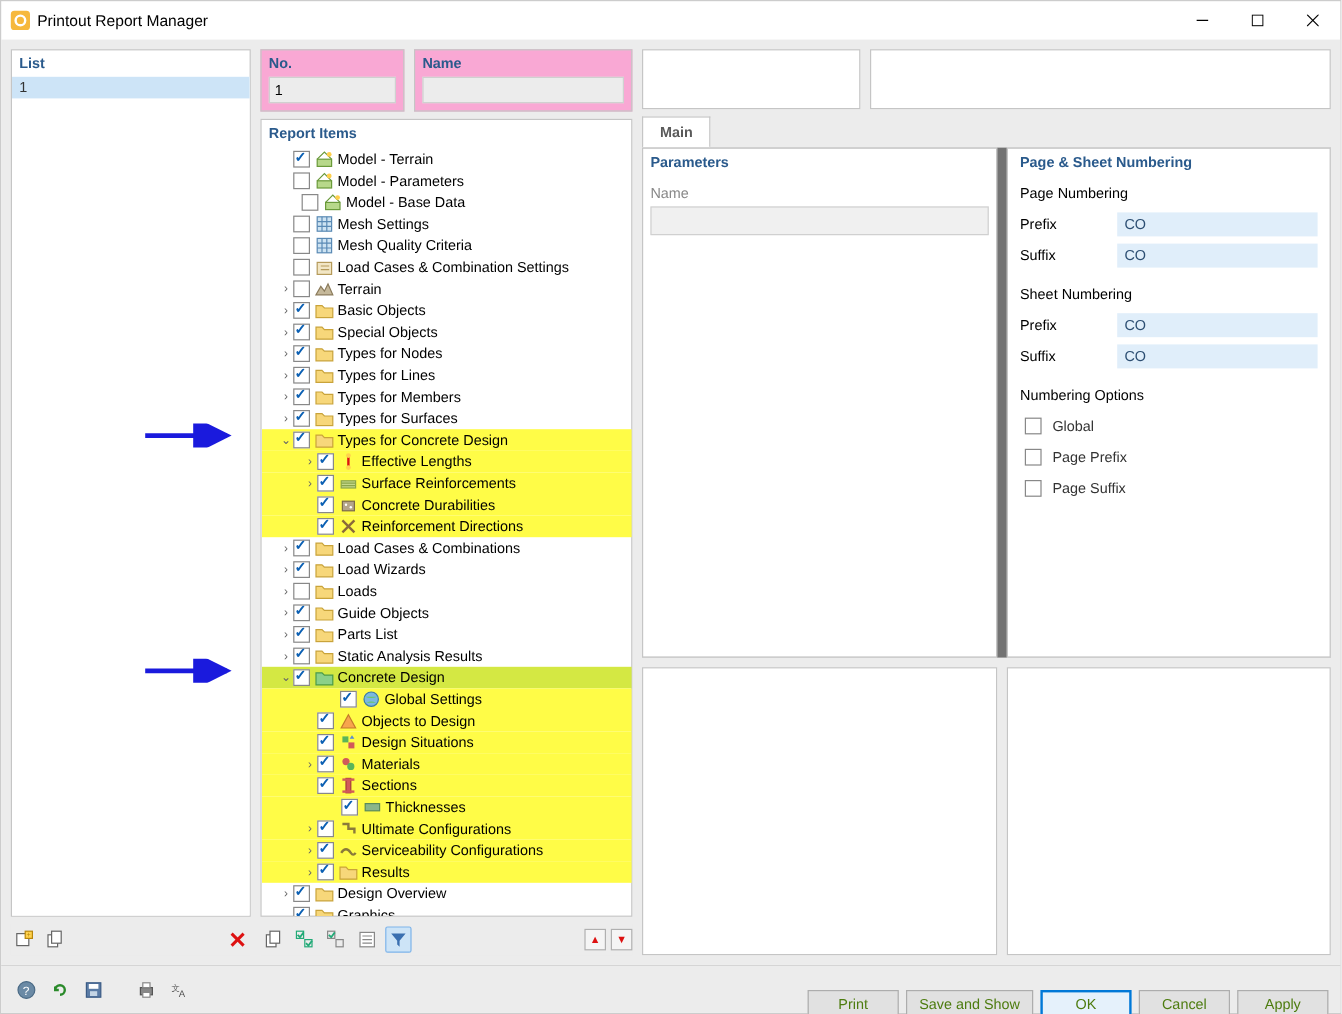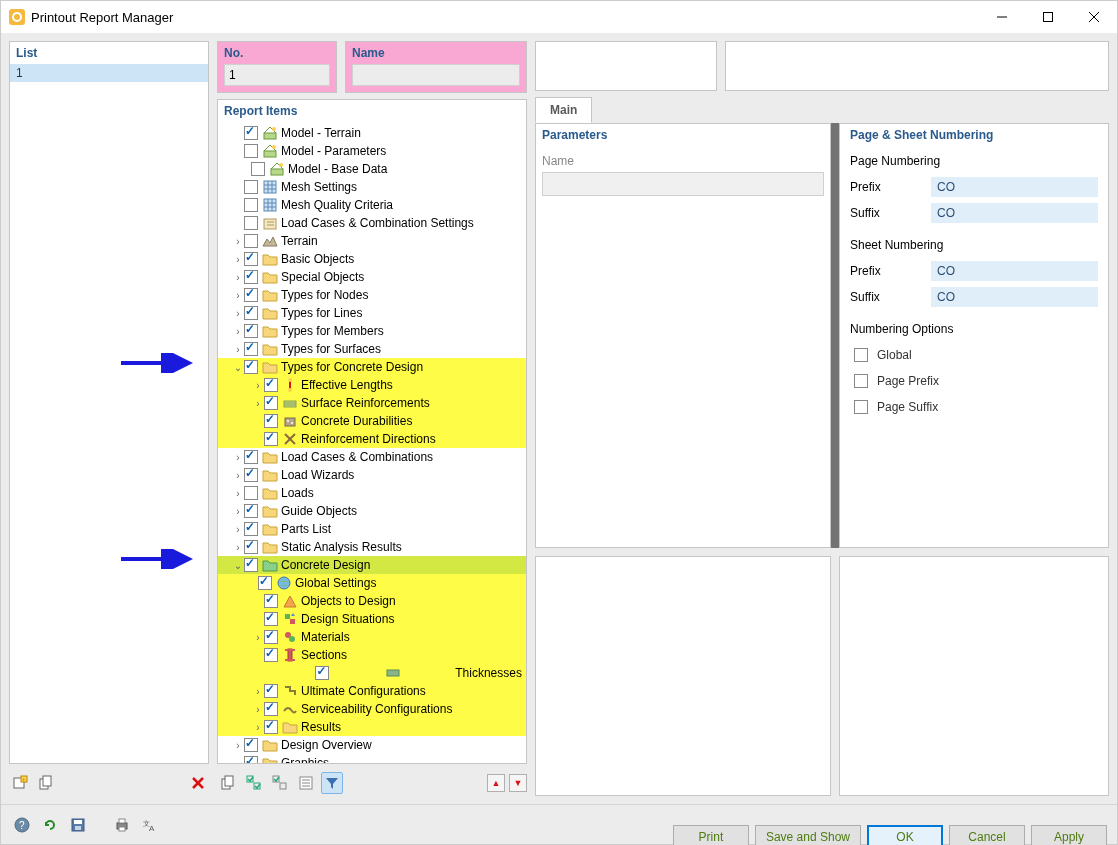--- a/index.html
+++ b/index.html
@@ -430,21 +430,21 @@
             <div class="tree-row hl sel" style="padding-left: 14px;">
               <span class="twisty">⌄</span>
               <input type="checkbox" class="chk" checked="" style="">
               <span class="ic">
                 <svg viewBox="0 0 16 14">
                   <path d="M1 3 L6 3 L8 5 L15 5 L15 13 L1 13 Z" fill="#8ad08a" stroke="#4a9a4a"></path>
                 </svg>
               </span>
               <span class="txt">Concrete Design</span>
             </div>
-            <div class="tree-row hl" style="padding-left: 28px;">
+            <div class="tree-row hl" style="padding-left: 53px;">
               <span class="twisty"></span>
               <input type="checkbox" class="chk" checked="" style="">
               <span class="ic">
                 <svg viewBox="0 0 16 16">
                   <circle cx="8" cy="8" r="6" fill="#7ab8e0" stroke="#3a7aa5"></circle>
                   <path d="M3 6 Q8 8 13 6" fill="#6ac56a" stroke="none"></path>
                   <path d="M4 11 Q8 9 12 11" fill="#6ac56a" stroke="none"></path>
                 </svg>
               </span>
               <span class="txt">Global Settings</span>
@@ -487,21 +487,21 @@
               <input type="checkbox" class="chk" checked="" style="">
               <span class="ic">
                 <svg viewBox="0 0 16 16">
                   <rect x="6" y="2" width="4" height="12" fill="#d15a5a" stroke="#a53a3a"></rect>
                   <rect x="3" y="2" width="10" height="2" fill="#d15a5a"></rect>
                   <rect x="3" y="12" width="10" height="2" fill="#d15a5a"></rect>
                 </svg>
               </span>
               <span class="txt">Sections</span>
             </div>
-            <div class="tree-row hl" style="padding-left: 34px; justify-content: space-between;">
+            <div class="tree-row hl" style="padding-left: 54px;">
               <span class="twisty"></span>
               <input type="checkbox" class="chk" checked="" style="">
               <span class="ic">
                 <svg viewBox="0 0 16 16">
                   <rect x="2" y="5" width="12" height="6" fill="#8ab58a" stroke="#5a8a5a"></rect>
                 </svg>
               </span>
               <span class="txt">Thicknesses</span>
             </div>
             <div class="tree-row hl" style="padding-left: 34px;">

